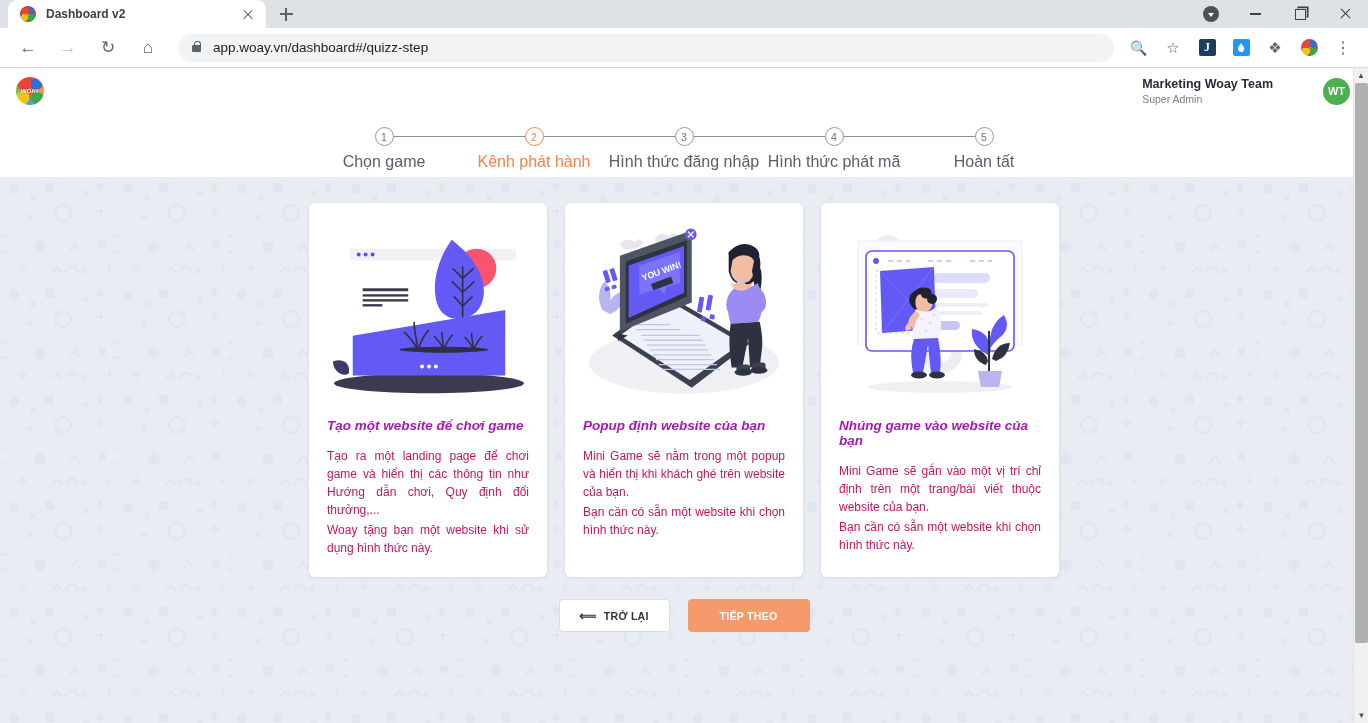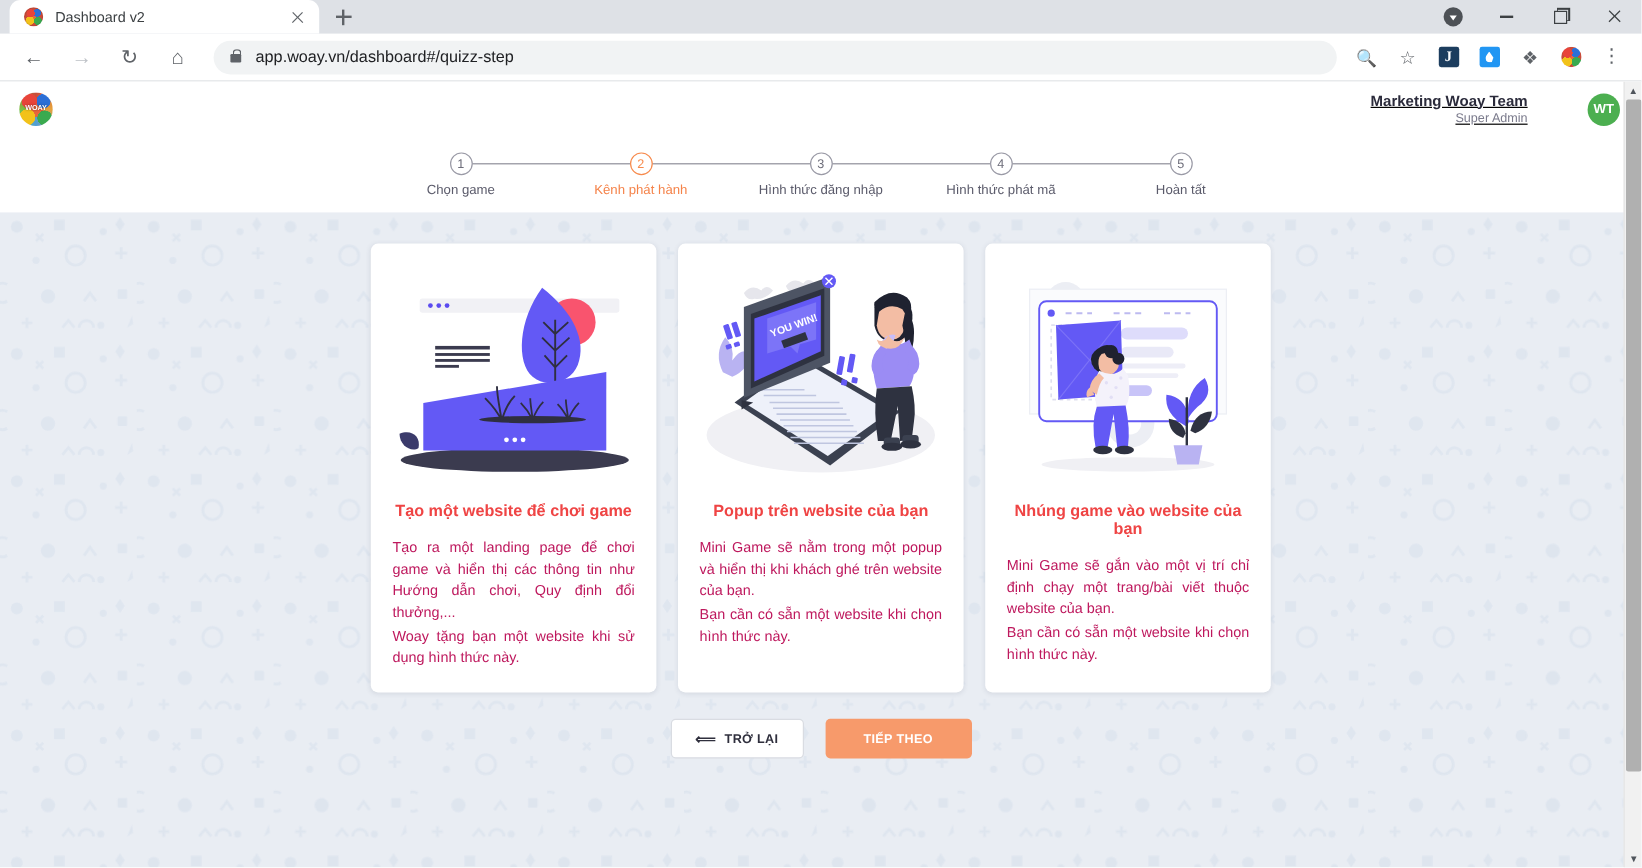--- a/index.html
+++ b/index.html
@@ -34,20 +34,21 @@
       radial-gradient(circle at 30% 70%, #f2c21a 0 22%, transparent 23%),
       radial-gradient(circle at 72% 72%, #3aaa4f 0 20%, transparent 21%),
       radial-gradient(circle at 50% 50%, #e8663a 0 30%, transparent 31%),
       #c94b3a;
     box-shadow: inset 0 0 0 1px rgba(0,0,0,.08);
   }
   .tab-title {
     font-size: 12px; color: #3c4043;
     white-space: nowrap; overflow: hidden; text-overflow: ellipsis;
     flex: 1;
+    font-weight: bold;
   }
   .tab-close {
     width: 16px; height: 16px; flex: 0 0 16px;
     position: relative; cursor: default;
   }
   .tab-close::before, .tab-close::after {
     content: ""; position: absolute; left: 2px; top: 7.5px;
     width: 12px; height: 1.4px; background: #5f6368;
   }
   .tab-close::before { transform: rotate(45deg); }
@@ -170,21 +171,21 @@
       conic-gradient(#c94b3a, #e8a23a, #4e9ed6, #7bc043, #c94b3a);
     position: relative;
   }
   .app-logo::after {
     content: "WOAY"; position: absolute; inset: 0;
     display: flex; align-items: center; justify-content: center;
     font-size: 6px; font-weight: bold; color: #fff;
     text-shadow: 0 0 2px rgba(0,0,0,.5);
   }
   .user-block { display: flex; align-items: center; }
-  .user-text { text-align: right; margin-right: 10px; text-decoration: underline; }
+  .user-text { text-align: left; margin-right: 10px; }
   .user-name { font-size: 12.5px; color: #2b2b3b; font-weight: bold; line-height: 15px;}
   .user-role { font-size: 10.5px; color: #7b7b8c; line-height: 14px;}
   .avatar {
     width: 27px; height: 27px; border-radius: 50%;
     background: #4caf50; color: #fff; font-size: 11px; font-weight: bold;
     display: flex; align-items: center; justify-content: center; margin-left: 40px;
   }
 
   
   .stepper-bar {
@@ -195,21 +196,21 @@
   .stepper { display: flex; align-items: flex-start; width: 600px; }
   .step { display: flex; flex-direction: column; align-items: center; flex: 0 0 auto; width: 0;}
   .step-circle {
     width: 19px; height: 19px; border-radius: 50%;
     border: 1.3px solid #9a9aa6; background: #fff;
     display:flex; align-items:center; justify-content:center;
     font-size: 10.5px; color: #6d6d7a; position: relative; z-index: 2;
   }
   .step.active .step-circle { border-color: #f78b4e; color: #f78b4e; }
   .step-label {
-    font-size: 11px; color: #5b5b6b; margin-top: 7px;
+    font-size: 16px; color: #5b5b6b; margin-top: 7px;
     white-space: nowrap;
   }
   .step.active .step-label { color: #f5834a; }
   .connector { flex: 1; height: 1.3px; background: #8e8e9a; margin-top: 9px; }
 
   
   .content {
     position: relative; height: 546px;
     background-color: #e9edf3;
     overflow: hidden;
@@ -227,22 +228,22 @@
     gap: 18px; margin-top: 26px;
   }
   .card {
     width: 238px; background: #fff; border-radius: 6px;
     box-shadow: 0 1px 4px rgba(40,50,80,.10);
     padding: 14px 18px 20px;
     display: flex; flex-direction: column;
   }
   .illus { height: 195px; display:flex; align-items:center; justify-content:center; }
   .card-title {
-    text-align: center; font-size: 13.5px; font-weight: bold;
-    color: #ef4444; margin-top: 6px; margin-bottom: 14px;
+    font-size: 13.5px; font-weight: bold;
+    color: #a21caf; margin-top: 6px; margin-bottom: 14px; font-style: italic;
   }
   .card-p {
     font-size: 12px; color: #be185d; line-height: 18px;
     text-align: justify; text-justify: inter-word;
   }
   .card-p + .card-p { margin-top: 2px; }
 
   
   .footer {
     position: relative; display: flex; justify-content: center;
@@ -491,21 +492,21 @@
                 <path d="M156 60 q6 -8 12 -6 q-2 10 -8 12z" fill="#c6bdfb"></path>
                 <path d="M152 58 q6 4 10 -4 q6 10 14 2 q-4 10 -12 10 q-10 0 -12 -8z" fill="#f3bda4"></path>
                 <path d="M152 100 l30 -2 q4 18 2 30 l-2 16 -10 1 -2 -30 -6 30 -11 0 q-4 -26 -1 -45z" fill="#2e3240"></path>
                 <rect x="158" y="142" width="14" height="8" rx="3" fill="#3b4150"></rect>
                 <rect x="174" y="140" width="14" height="8" rx="3" fill="#3b4150"></rect>
                 <ellipse cx="165" cy="150" rx="9" ry="3.5" fill="#2e3240"></ellipse>
                 <ellipse cx="181" cy="148" rx="9" ry="3.5" fill="#2e3240"></ellipse>
               </g>
             </svg>
           </div>
-          <div class="card-title">Popup trên website của bạn</div>
+          <div class="card-title">Popup định website của bạn</div>
           <div class="card-p">Mini Game sẽ nằm trong một popup và hiển thị khi khách ghé trên website của bạn.</div>
           <div class="card-p">Bạn cần có sẵn một website khi chọn hình thức này.</div>
         </div>
 
         <div class="card">
           <div class="illus">
             <svg width="196" height="184" viewBox="0 0 196 184" aria-hidden="true">
               <ellipse cx="98" cy="164" rx="72" ry="6" fill="#f0f0f4"></ellipse>
               <g fill="#eceef4">
                 <circle cx="46" cy="28" r="16"></circle>
@@ -555,21 +556,21 @@
 
               <path d="M148 126 q-2 -24 14 -34 q8 14 -6 24 q-6 6 -8 10z" fill="#6359f5"></path>
               <path d="M146 132 q-18 -10 -16 -26 q16 2 18 18 q2 6 -2 8z" fill="#6359f5"></path>
               <path d="M150 136 q4 -16 18 -16 q-2 14 -14 18z" fill="#2e3240"></path>
               <path d="M144 142 q-12 -4 -12 -16 q12 2 14 12z" fill="#2e3240"></path>
               <path d="M147 108 L147 150" stroke="#2e3240" stroke-width="2"></path>
               <path d="M136 148 h24 l-3 16 h-18 z" fill="#b9b3f2"></path>
             </svg>
           </div>
           <div class="card-title">Nhúng game vào website của bạn</div>
-          <div class="card-p">Mini Game sẽ gắn vào một vị trí chỉ định chạy một trang/bài viết thuộc website của bạn.</div>
+          <div class="card-p">Mini Game sẽ gắn vào một vị trí chỉ định trên một trang/bài viết thuộc website của bạn.</div>
           <div class="card-p">Bạn cần có sẵn một website khi chọn hình thức này.</div>
         </div>
 
       </div>
 
       <div class="footer">
         <button class="btn-back">
           <span class="arrow-left">⟸</span>
           <span>TRỞ LẠI</span>
         </button>

